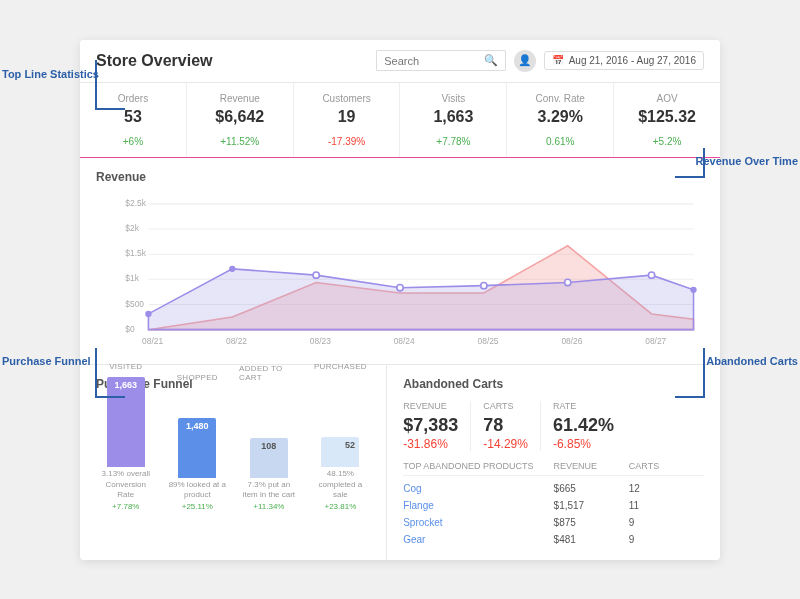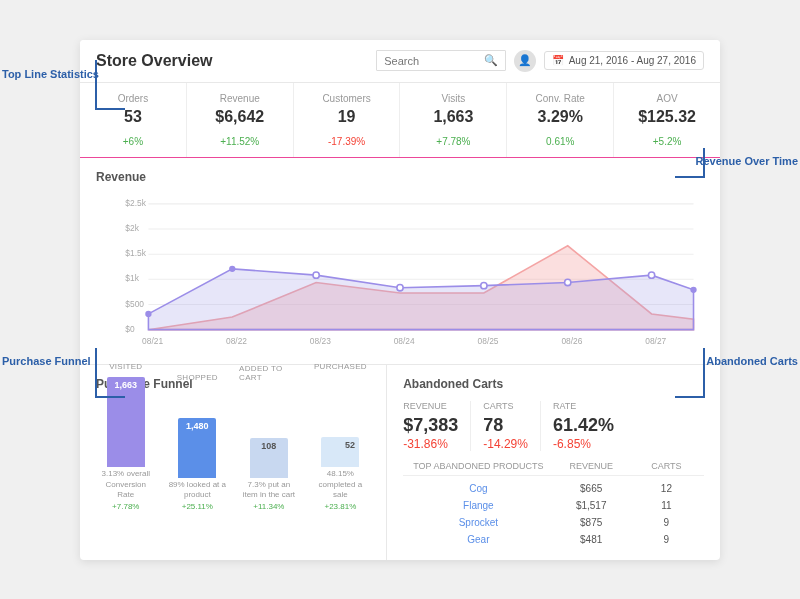--- a/index.html
+++ b/index.html
@@ -196,21 +196,21 @@
     .abandoned-metrics {
       display: flex;
       gap: 8px;
       margin-bottom: 10px;
     }
     .ab-col-header { font-size: 9px; color: #999; text-transform: uppercase; margin-bottom: 4px; }
     .ab-value { font-size: 18px; font-weight: 600; color: #333; }
     .ab-change { font-size: 12px; margin-top: 1px; }
     .ab-divider { width: 1px; background: #eee; margin: 0 4px; }
 
-    .ab-table { width: 100%; text-align: center; }
+    .ab-table { width: 100%; }
     .ab-table-header { display: flex; border-bottom: 1px solid #eee; padding-bottom: 4px; margin-bottom: 4px; }
     .ab-th { font-size: 9px; color: #999; text-transform: uppercase; flex: 1; }
     .ab-th.wide { flex: 2; }
     .ab-table-row { display: flex; padding: 3px 0; }
     .ab-td { font-size: 10px; color: #555; flex: 1; }
     .ab-td.wide { flex: 2; }
     .ab-td.link { color: #5b8fe8; }
   </style>
 </head>
 <body>

